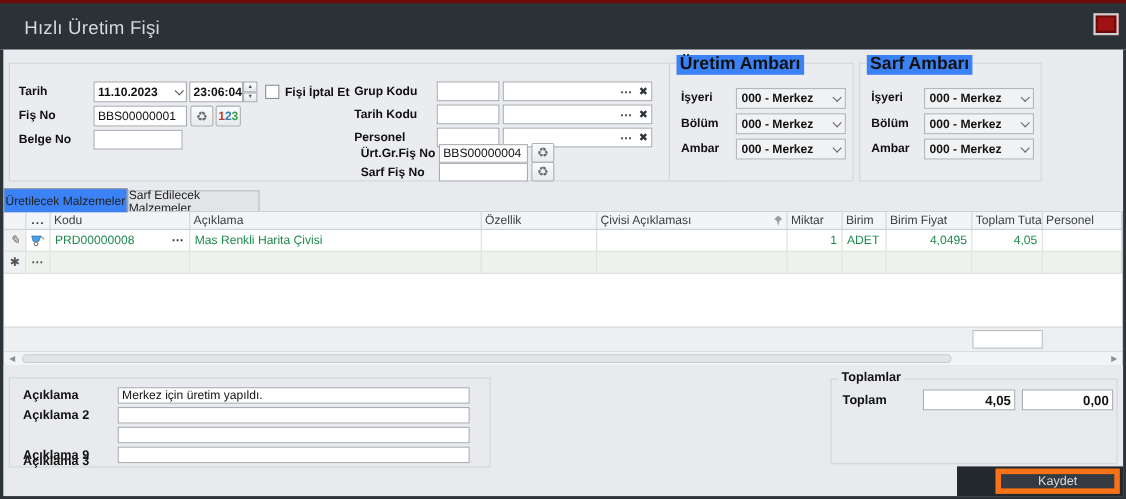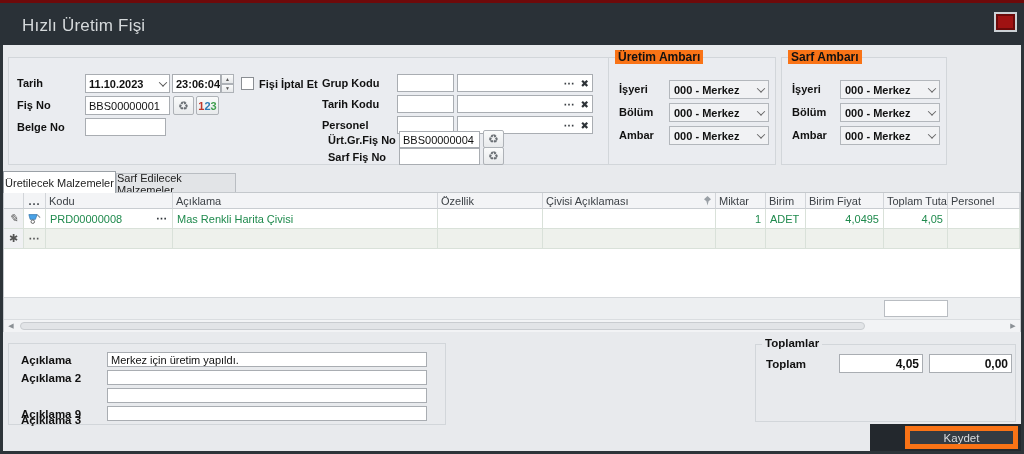--- a/index.html
+++ b/index.html
@@ -20,31 +20,31 @@
            display:flex; align-items:center; padding:0 3px; overflow:hidden; white-space:nowrap; }
   .field .chev { margin-left:auto; }
   .chev { width:6px; height:6px; border-right:1.4px solid #555; border-bottom:1.4px solid #555;
           transform:rotate(45deg) translate(-1px,-1px); flex:0 0 auto; }
   .select { position:absolute; background:#f1f2f4; border:1px solid #b3b7bc; font-size:11px; font-weight:bold; color:#111;
             display:flex; align-items:center; padding:0 4px; cursor:pointer; }
   .select .chev { margin-left:auto; border-color:#666; }
   .iconbtn { position:absolute; background:linear-gradient(#fafbfb,#e8eaec); border:1px solid #aeb2b7; border-radius:2px;
              display:flex; align-items:center; justify-content:center; font-size:12px; color:#6a6f74; cursor:pointer; }
   .panel { position:absolute; background:#eaecf0; border:1px solid #d2d6da; }
-  .legend { position:absolute; top:-8px; left:6px; background:#f97316; padding:0 3px; font-size:12px; font-weight:bold; color:#111; }
+  .legend { position:absolute; top:-8px; left:6px; background:#3b82f6; padding:0 3px; font-size:16px; font-weight:bold; color:#111; }
   .dots { color:#3a3f44; font-weight:bold; letter-spacing:1px; font-size:11px; cursor:pointer; }
   .xmark { color:#2e3338; font-size:10px; cursor:pointer; }
   .checkbox { position:absolute; width:13px; height:13px; background:#fff; border:1px solid #8a8e93; cursor:pointer; }
   .spinner { position:absolute; width:13px; display:flex; flex-direction:column; }
   .spinner div { flex:1; background:linear-gradient(#fafbfb,#e6e8ea); border:1px solid #aeb2b7; font-size:5px; color:#555;
                  display:flex; align-items:center; justify-content:center; cursor:pointer; }
 
   
   .tab { position:absolute; display:flex; align-items:center; justify-content:center; font-size:11px; color:#222; cursor:pointer; }
-  #tab1 { left:3px; top:171px; width:113px; height:22px; background:#ffffff; border:1px solid #9ba1a7; border-bottom:none; z-index:3; }
+  #tab1 { left:3px; top:171px; width:113px; height:22px; background:#3b82f6; border:1px solid #9ba1a7; border-bottom:none; z-index:3; }
   #tab2 { left:116px; top:173px; width:120px; height:20px; background:#e2e4e7; border:1px solid #b9bdc2; border-bottom:none; }
 
   
   #grid { position:absolute; left:3px; top:192px; width:1018px; height:140px; background:#fff; border:1px solid #c4c8cc; }
   .grow { display:flex; width:100%; }
   .ghead { height:16px; background:#f3f4f6; }
   .ghead .cell { border-right:1px solid #d2d5d9; border-bottom:1px solid #c9cdd1; font-size:11px; color:#3c4146;
                  display:flex; align-items:center; padding:0 3px; overflow:hidden; white-space:nowrap; }
   .gdata { height:20px; }
   .gdata .cell { border-right:1px solid #d9e1d9; border-bottom:1px solid #d9e1d9; font-size:11px; color:#1f8a4d;

